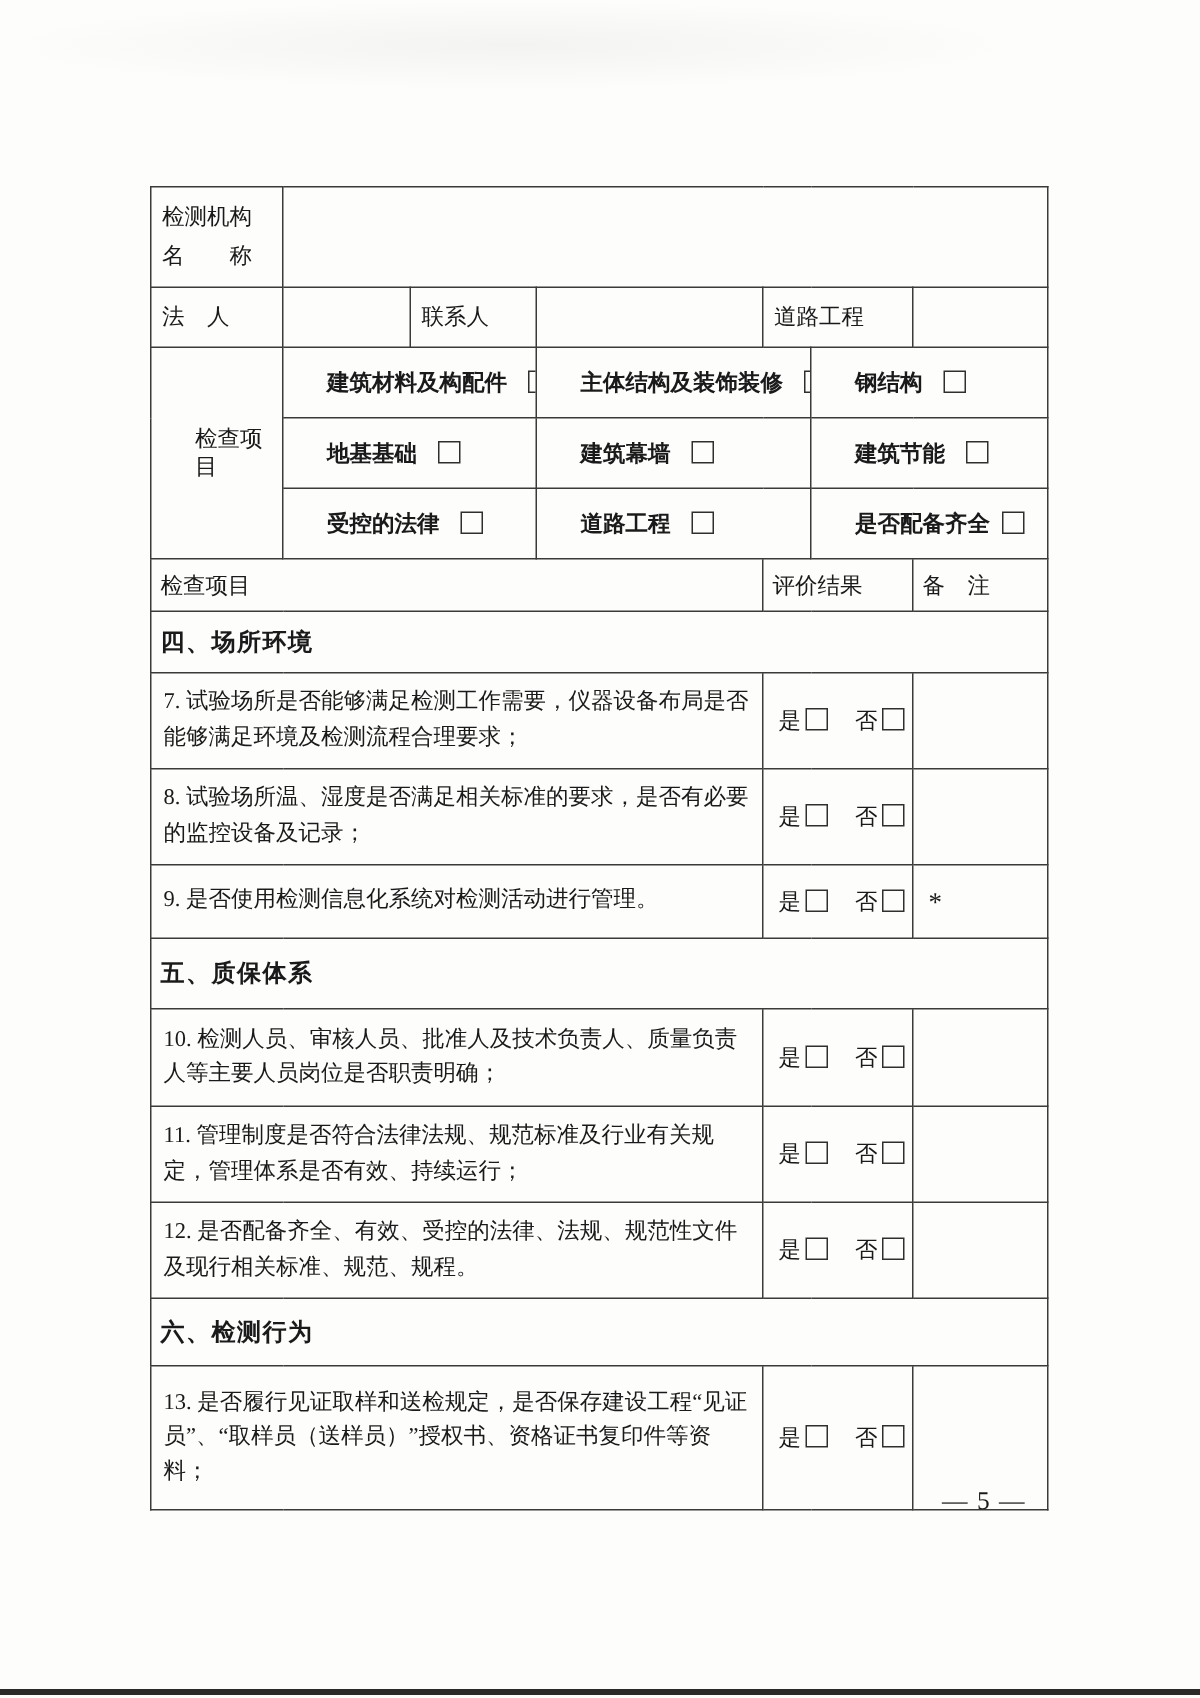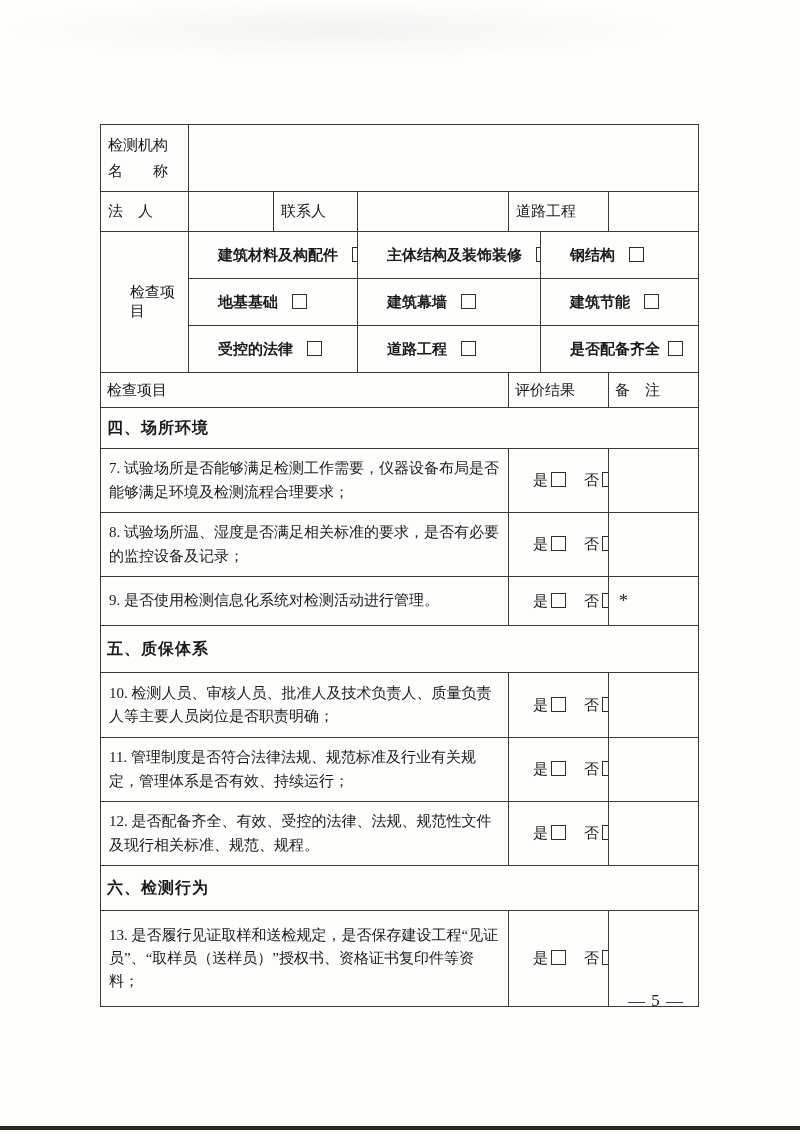--- a/index.html
+++ b/index.html
@@ -41,21 +41,21 @@
   .center{}
   .sect-title{text-align:left;font-weight:bold;font-size:16px;letter-spacing:1px;}
   .item-text{line-height:1.55;padding:5px 8px 5px 8px;}
   .qname{font-weight:bold;}
   .qcell{padding-left:10px;white-space:nowrap;}
   .cb{
     display:inline-block;width:13px;height:13px;
     border:1.5px solid #2f2f2d;background:transparent;vertical-align:-2px;
   }
   .qcb{margin-left:14px;}
-  .res{padding-left:24px;white-space:nowrap;}
+  .res{padding-left:10px;white-space:nowrap;}
   .res .cb{margin-left:3px;}
   .res .gap{margin-left:18px;}
   .remark{padding-left:10px;font-size:18px;}
   .page-num{
     position:absolute;left:628px;top:991px;font-size:17px;letter-spacing:1px;
     white-space:nowrap;
   }
 </style>
 </head>
 <body>

